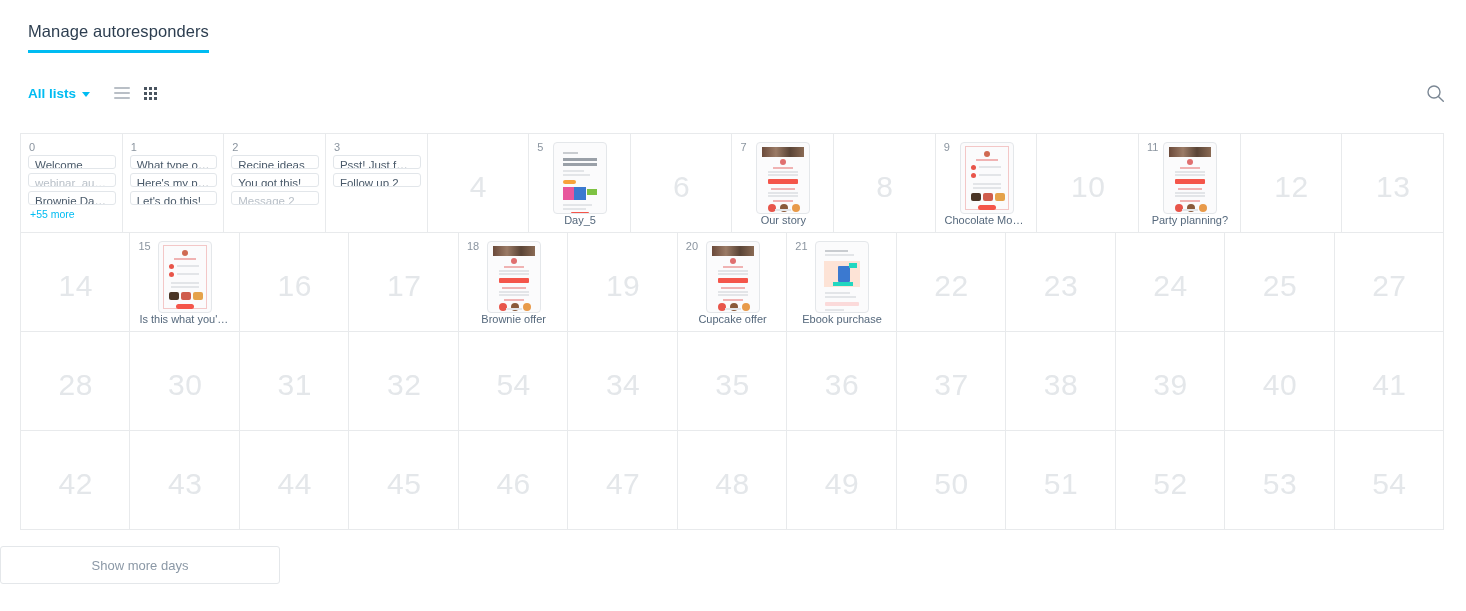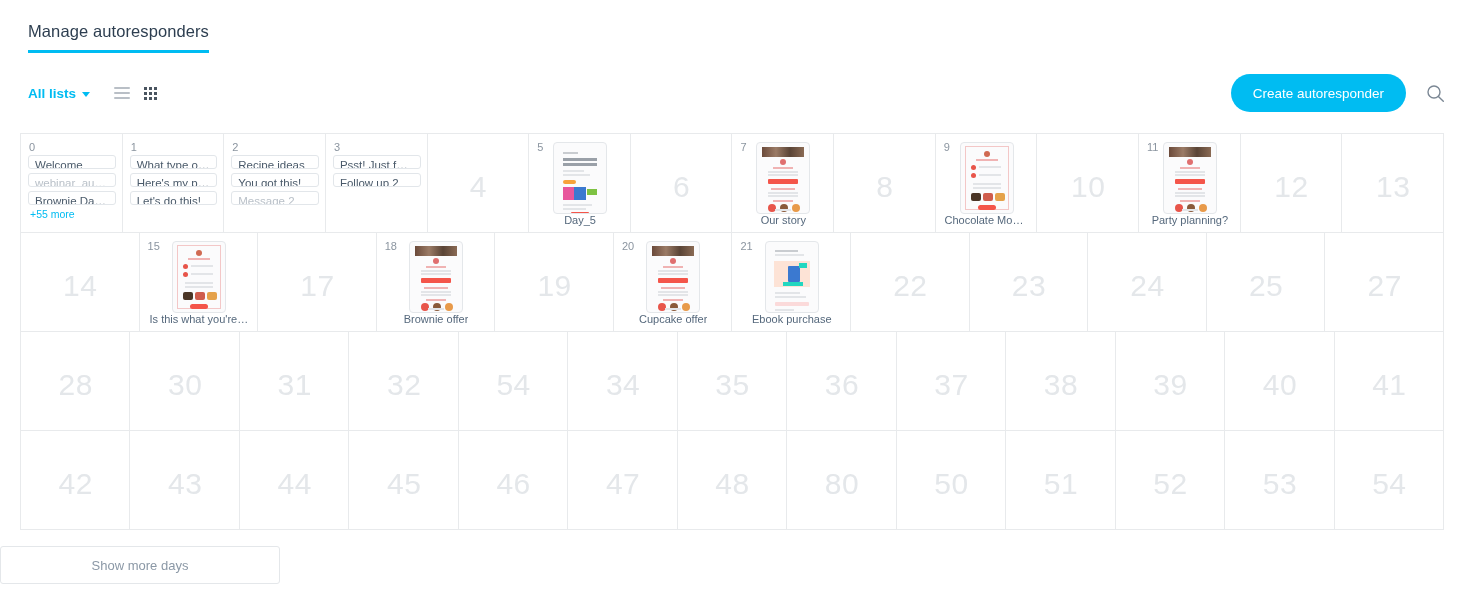--- a/index.html
+++ b/index.html
@@ -256,21 +256,20 @@
         </span>
       <span class="grow">
           <i></i>
           <i></i>
           <i></i>
         </span>
     </span>
   </div>
 
   <div class="toolbar-right">
-    <button class="btn-create">Create autoresponder</button>
     <span class="search-icon">
       <svg width="19" height="19" viewBox="0 0 19 19" aria-hidden="true">
         <circle cx="8" cy="8" r="6" fill="none" stroke="#7b8794" stroke-width="1.4"></circle>
         <line x1="12.4" y1="12.4" x2="17.3" y2="17.3" stroke="#7b8794" stroke-width="1.4" stroke-linecap="round"></line>
       </svg>
     </span>
   </div>
 </div>
 
 <div class="grid-wrap" id="grid">
@@ -430,20 +429,23 @@
             <div class="tb tb-line" style="top: 44px; left: 12px; right: 12px;"></div>
             <div class="tb tb-ico" style="top: 50px; left: 10px; width: 10px; height: 8px; border-radius: 2px; background: rgb(74, 53, 38);"></div>
             <div class="tb tb-ico" style="top: 50px; left: 22px; width: 10px; height: 8px; border-radius: 2px; background: rgb(207, 92, 76);"></div>
             <div class="tb tb-ico" style="top: 50px; left: 34px; width: 10px; height: 8px; border-radius: 2px; background: rgb(229, 162, 74);"></div>
             <div class="tb tb-btnsm" style="top: 62px; height: 5px; border-radius: 3px;"></div>
           </div>
         </div>
         <div class="thumb-cap">Is this what you're…</div>
       </div>
       <div class="cell empty">
+        <span class="big-num">16</span>
+      </div>
+      <div class="cell empty">
         <span class="big-num">17</span>
       </div>
       <div class="cell thumb-cell">
         <span class="cell-num">18</span>
         <div class="thumb">
           <div style="position: absolute; inset: 0px;">
             <div class="tb tb-hero"></div>
             <div class="tb tb-dot" style="top: 16px; background: rgb(224, 111, 111);"></div>
             <div class="tb tb-lined" style="top: 24px; left: 16px; right: 16px; height: 2px;"></div>
             <div class="tb tb-line" style="top: 28px; left: 11px; right: 11px;"></div>
@@ -577,21 +579,21 @@
       <div class="cell empty">
         <span class="big-num">46</span>
       </div>
       <div class="cell empty">
         <span class="big-num">47</span>
       </div>
       <div class="cell empty">
         <span class="big-num">48</span>
       </div>
       <div class="cell empty">
-        <span class="big-num">80</span>
+        <span class="big-num">49</span>
       </div>
       <div class="cell empty">
         <span class="big-num">50</span>
       </div>
       <div class="cell empty">
         <span class="big-num">51</span>
       </div>
       <div class="cell empty">
         <span class="big-num">52</span>
       </div>

